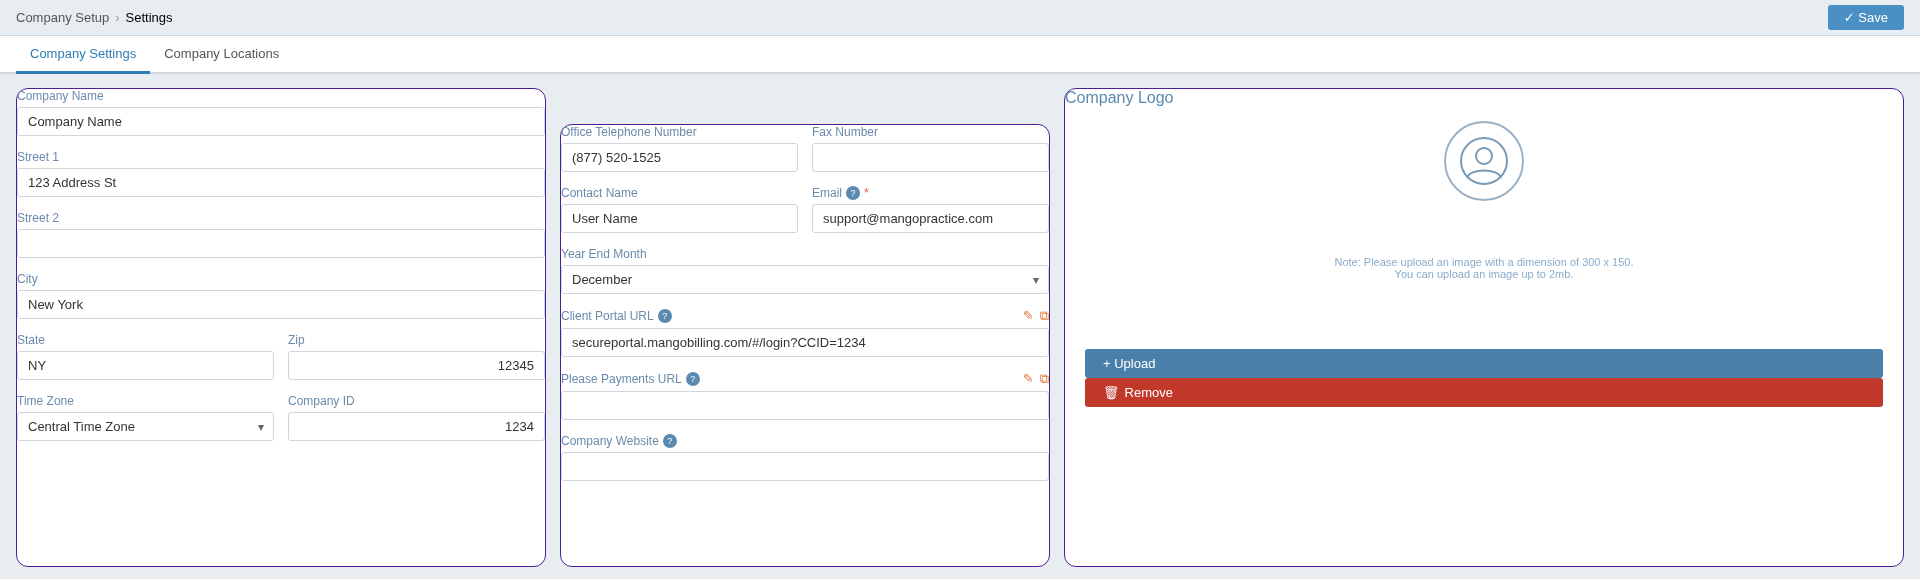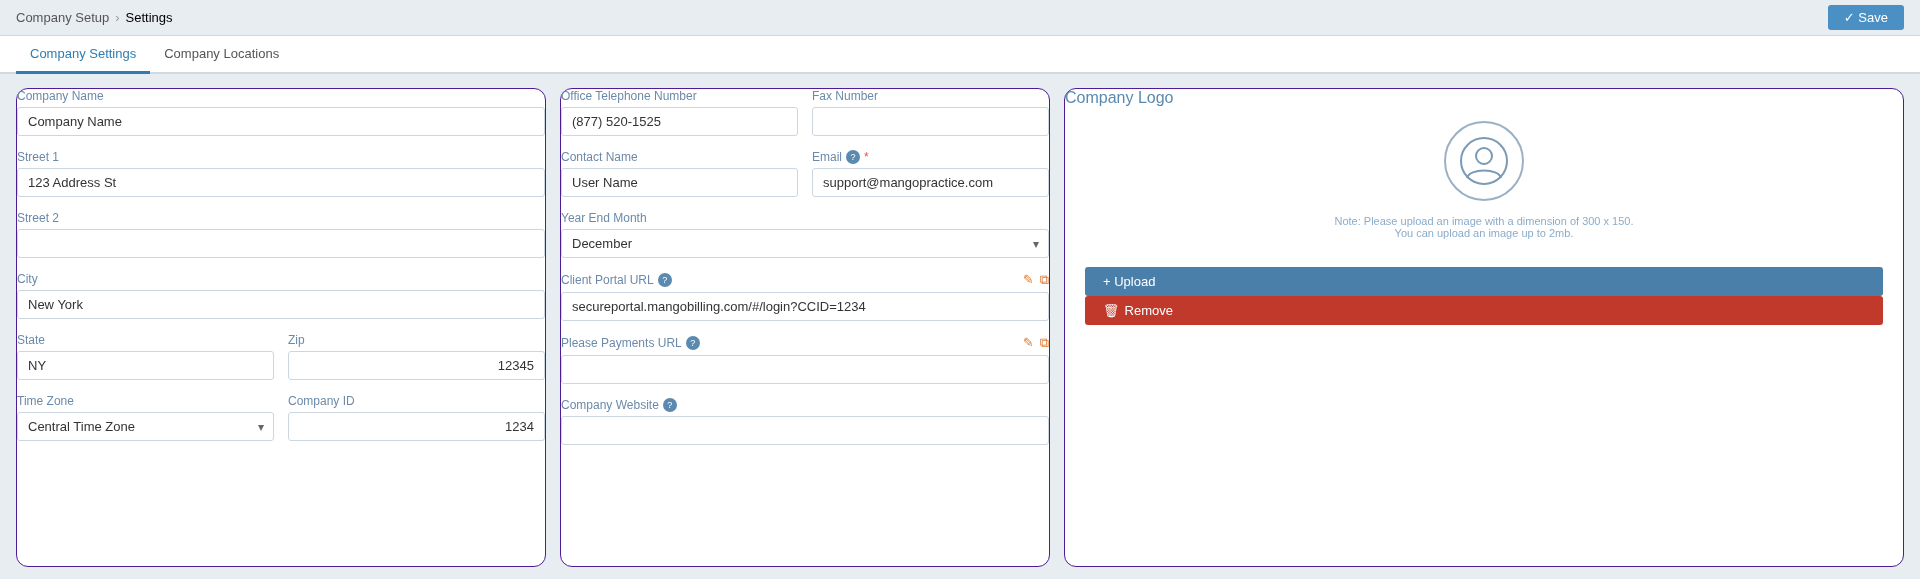--- a/index.html
+++ b/index.html
@@ -69,21 +69,21 @@
       min-height: calc(100vh - 72px);
     }
 
     
     .panel {
       background: white;
       border-radius: 12px;
       border: 1px solid #4c1d95;
     }
     .panel-left { flex: 0 0 530px; }
-    .panel-middle { flex: 0 0 490px; }
+    .panel-middle { flex: 0 0 490px; margin-top: 36px; }
     .panel-right { flex: 1; }
 
     
     .field-group { margin-bottom: 14px; }
     .field-label {
       font-size: 12px;
       color: #6b8aaa;
       margin-bottom: 4px;
       display: flex;
       align-items: center;
@@ -148,20 +148,21 @@
       font-size: 9px;
       cursor: pointer;
     }
 
     
     .logo-section {
       display: flex;
       flex-direction: column;
       align-items: center;
       padding: 10px 0;
+      gap: 41px;
     }
     .logo-placeholder {
       width: 80px;
       height: 80px;
       border-radius: 50%;
       border: 2px solid #9ab0c5;
       display: flex;
       align-items: center;
       justify-content: center;
       margin-bottom: 14px;

